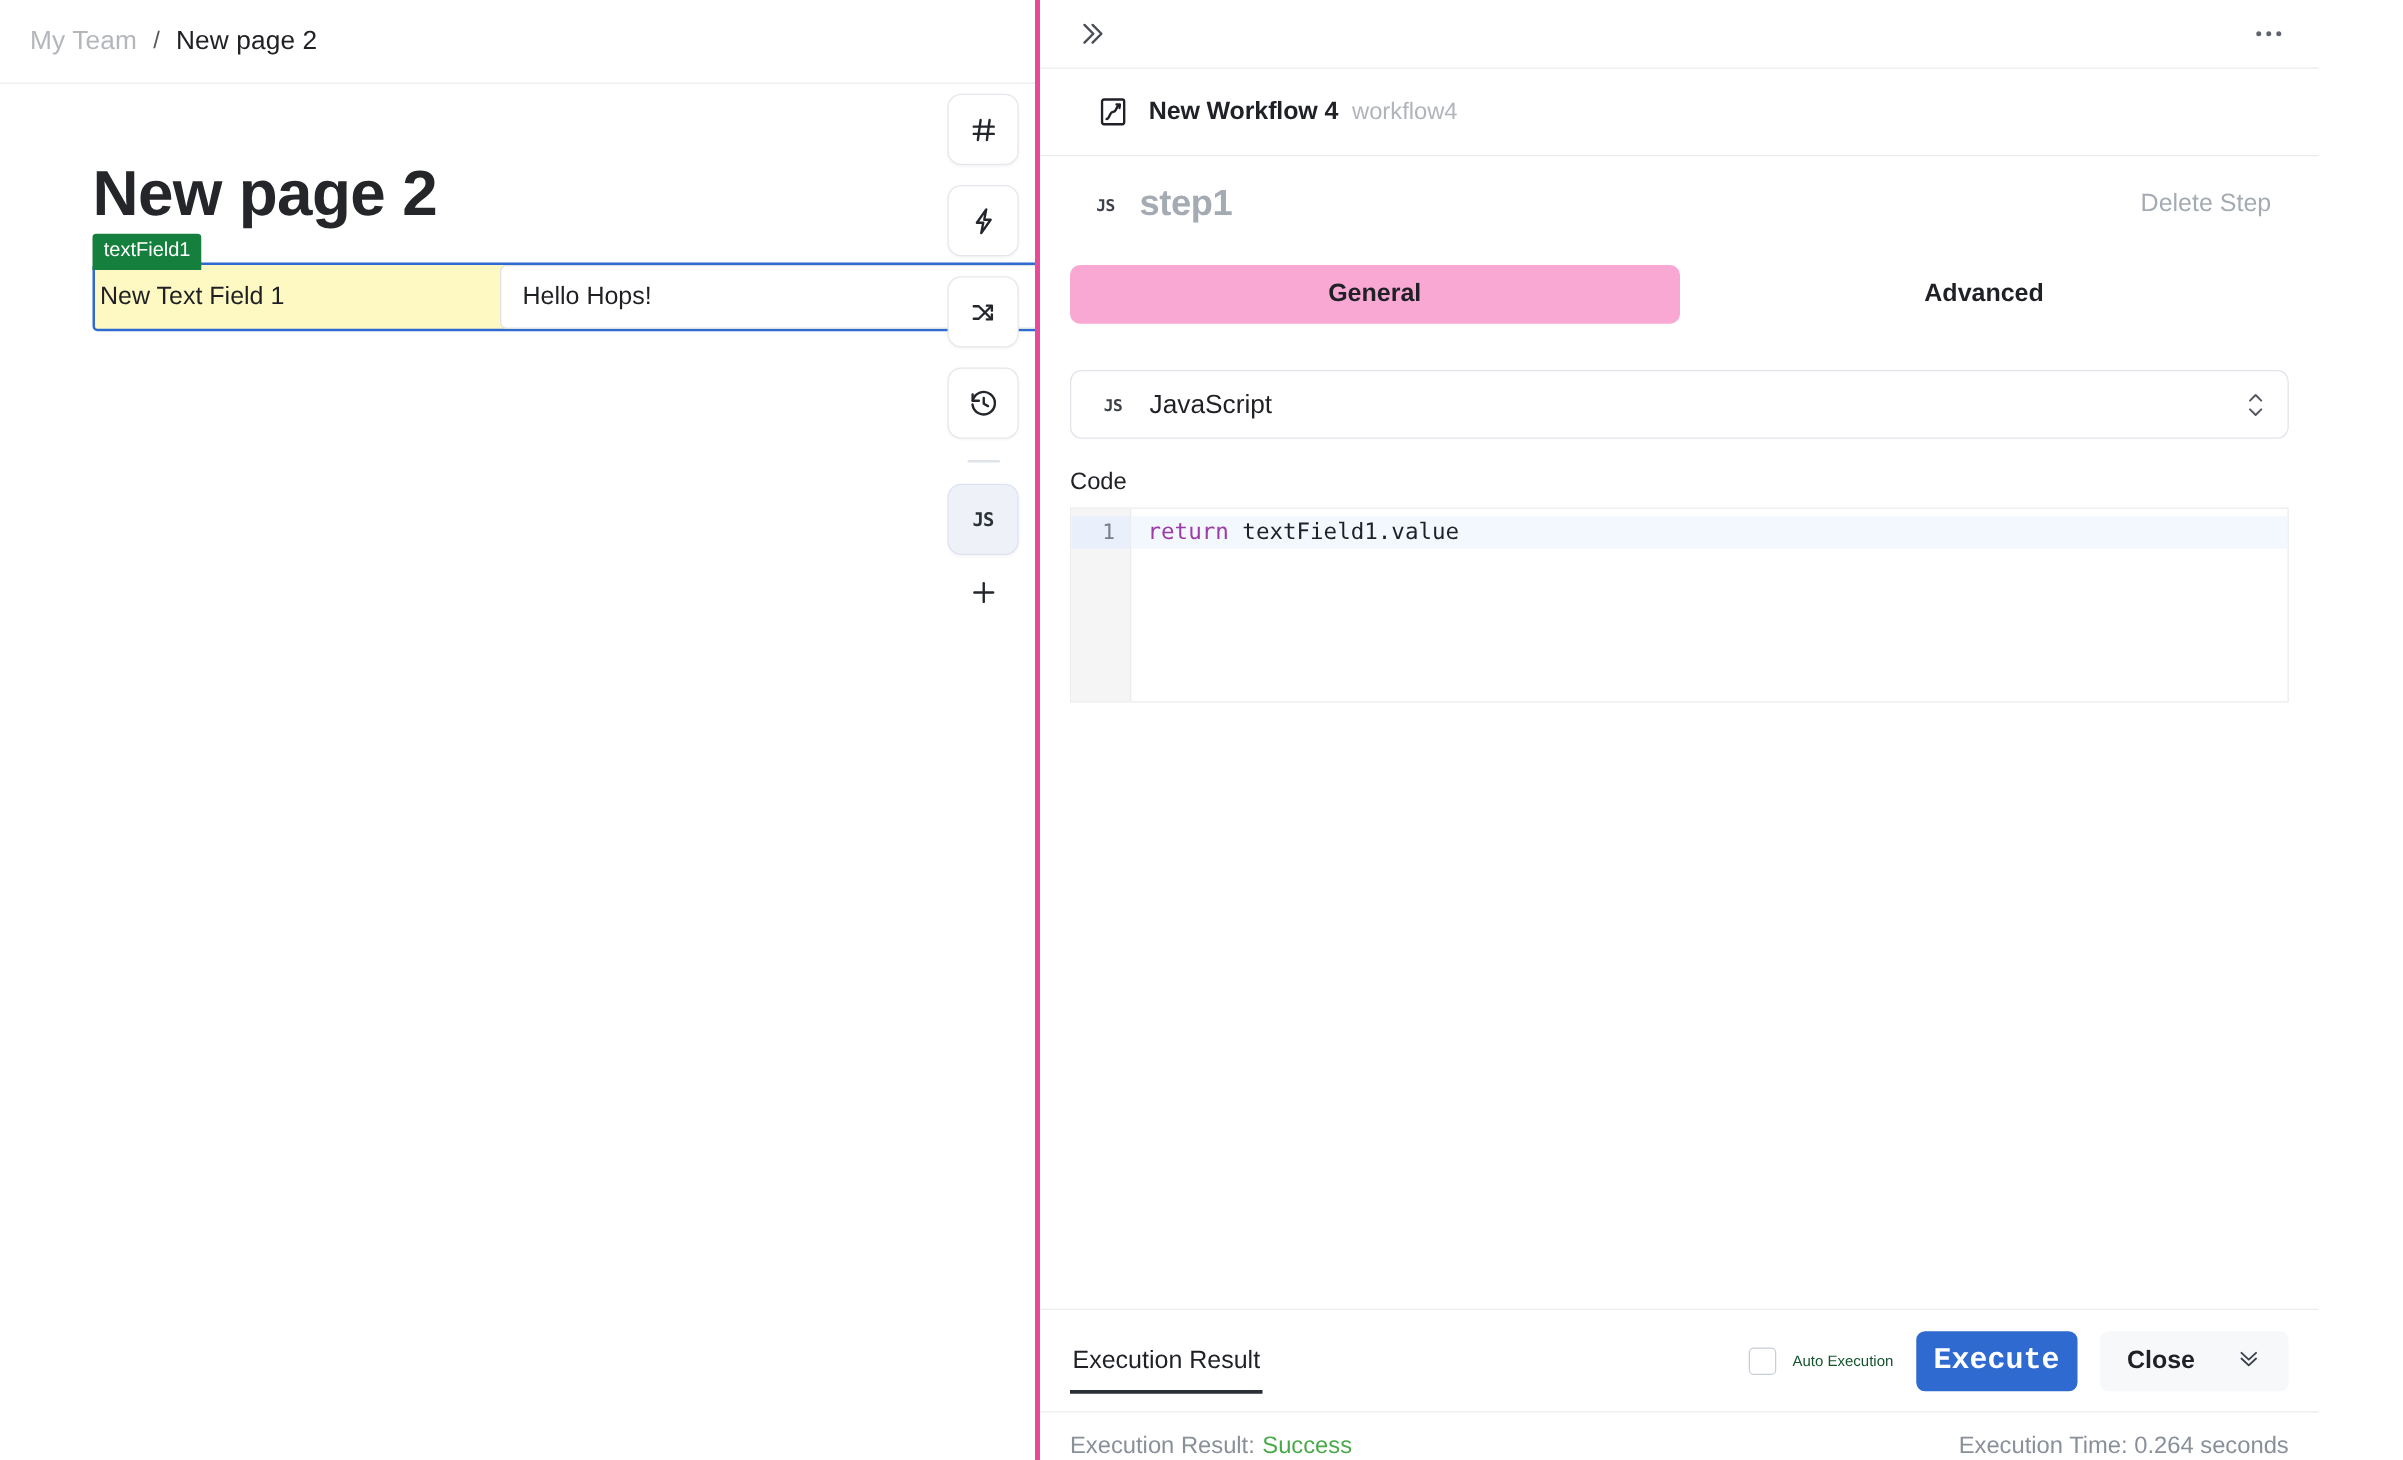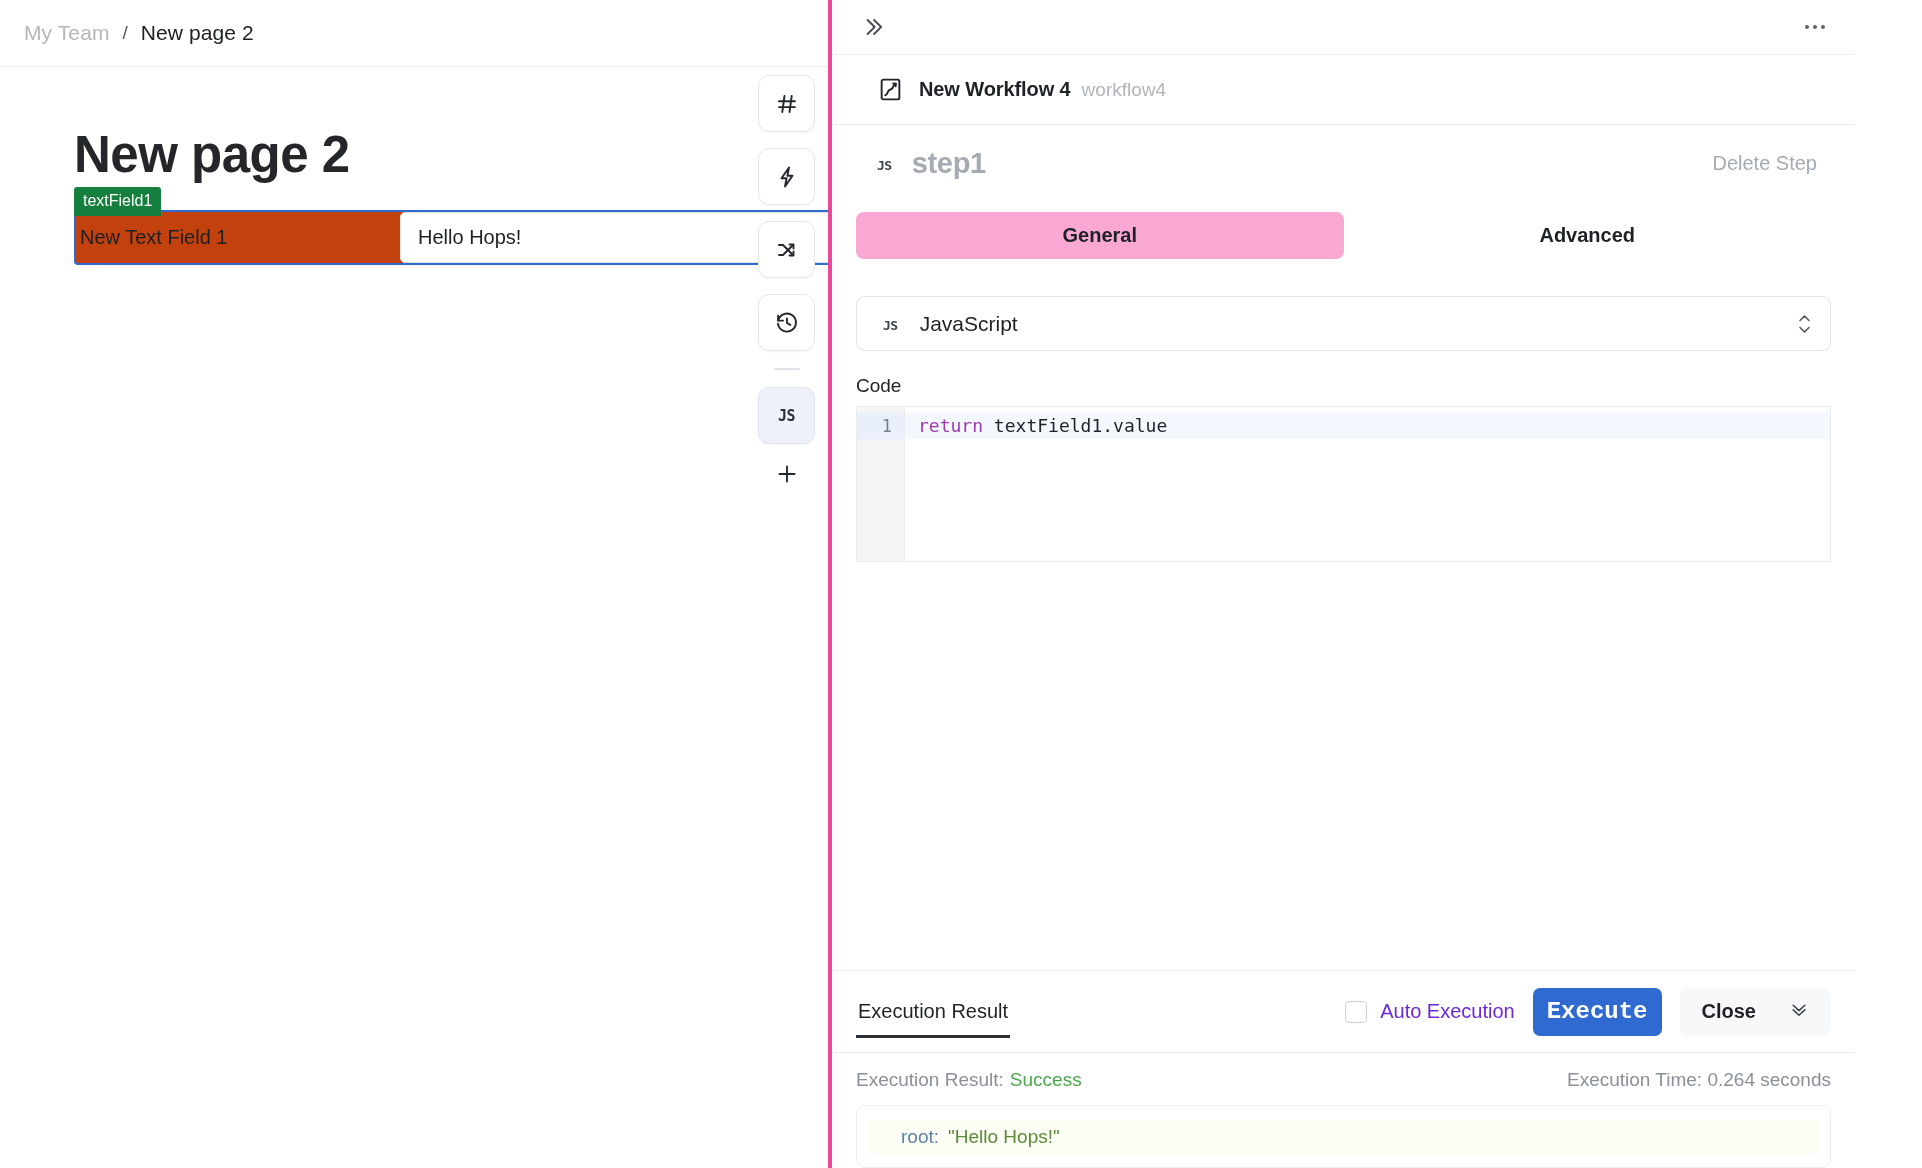--- a/index.html
+++ b/index.html
@@ -46,21 +46,21 @@
     font-size: 16px; line-height: 1;
     padding: 6px 9px 7px 9px;
     border-radius: 3px 3px 0 0;
   }
   .comp-box {
     border: 2px solid #2f6ad1;
     border-radius: 4px;
     height: 55px;
     display: flex; align-items: center;
     padding-left: 2px;
-    background: #c2410c;
+    background: #fef9c3;
   }
   .comp-label {
     font-size: 20px; color: #1f2023;
     width: 322px; padding-left: 2px;
   }
   .comp-input {
     flex: 1; height: 51px;
     border: 1px solid #dfe1e5; border-radius: 5px;
     display: flex; align-items: center;
     padding-left: 17px;
@@ -218,21 +218,21 @@
   }
   .exec-tab::after {
     content: ""; position: absolute; left: 0; right: 0; bottom: 14px;
     height: 3px; background: #2b2f36;
   }
   .exec-actions { margin-left: auto; display: flex; align-items: center; gap: 18px; }
   .auto-exec { display: flex; align-items: center; gap: 13px; }
   .checkbox {
     width: 22px; height: 22px; border: 1px solid #c9ced6; border-radius: 4px; background: #fff;
   }
-  .auto-label { font-size: 20px; color: #6d28d9; }
+  .auto-label { font-size: 12px; color: #14532d; }
   .btn-execute {
     background: #2f6ad1; color: #fff;
     font-size: 24px; font-weight: bold;
     border: none; border-radius: 7px;
     height: 48px; padding: 0 14px;
     display: flex; align-items: center;
     font-family: Liberation Mono, monospace;
   }
   .btn-close {
     background: #f7f8fa; color: #1f2126;
@@ -445,21 +445,15 @@
     </div>
 
     <div class="exec-underline"></div>
 
     <div class="exec-status">
       <span class="status-label">Execution Result:</span>
       <span class="status-value">Success</span>
       <span class="status-time">Execution Time: 0.264 seconds</span>
     </div>
 
-    <div class="result-box">
-      <div class="result-inner">
-        <span class="res-key">root:</span>
-        <span class="res-val">"Hello Hops!"</span>
-      </div>
-    </div>
 
   </div>
 </div>
 
 </body></html>

